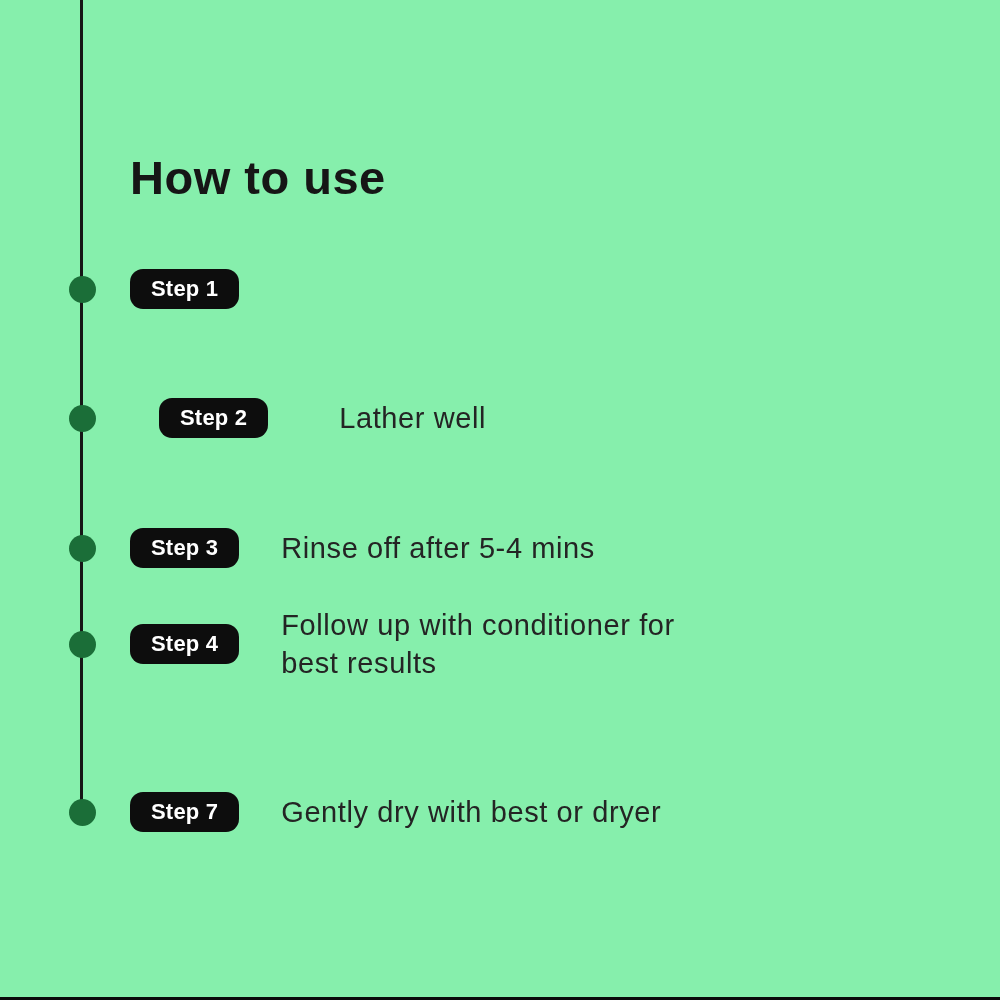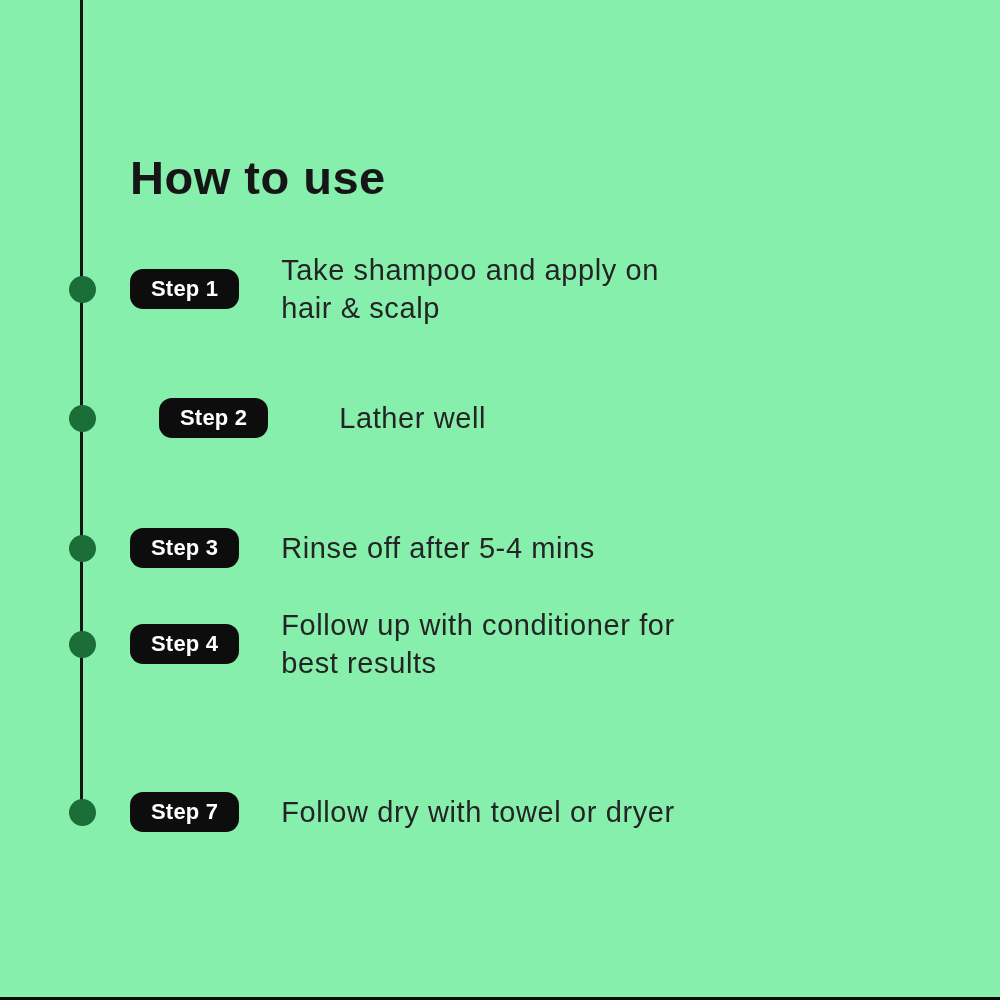--- a/index.html
+++ b/index.html
@@ -91,22 +91,20 @@
 
 <div class="canvas">
 
   <div class="timeline-line"></div>
 
   <h1 class="page-title">How to use</h1>
 
   <div class="step-row r1">
     <div class="timeline-dot"></div>
     <div class="step-badge">Step 1</div>
-    <div class="step-text">Take shampoo and apply on
-hair &amp; scalp</div>
   </div>
 
   <div class="step-row r2">
     <div class="timeline-dot"></div>
     <div class="step-badge">Step 2</div>
     <div class="step-text">Lather well</div>
   </div>
 
   <div class="step-row r3">
     <div class="timeline-dot"></div>
@@ -117,18 +115,18 @@
   <div class="step-row r4">
     <div class="timeline-dot"></div>
     <div class="step-badge">Step 4</div>
     <div class="step-text">Follow up with conditioner for
 best results</div>
   </div>
 
   <div class="step-row r5">
     <div class="timeline-dot"></div>
     <div class="step-badge">Step 7</div>
-    <div class="step-text">Follow dry with towel or dryer</div>
+    <div class="step-text">Gently dry with best or dryer</div>
   </div>
 
   <div class="bottom-border"></div>
 
 </div>
 
 </body></html>

